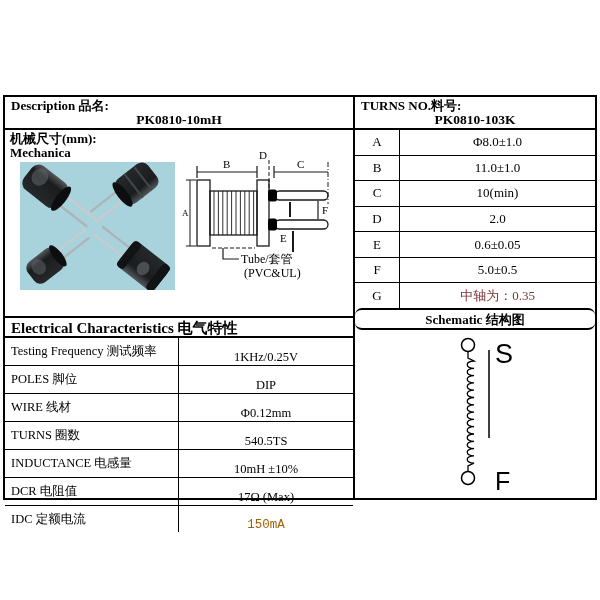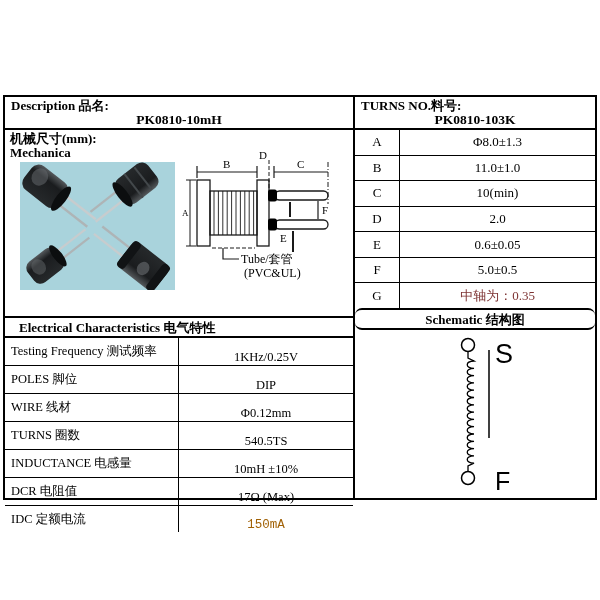--- a/index.html
+++ b/index.html
@@ -19,21 +19,21 @@
 
   
   .c-mech { left:0; top:33px; width:350px; height:188px; border-right:2px solid #000; border-bottom:2px solid #000; }
   .mech-title    { font-weight:bold; font-size:13px; padding:1px 0 0 5px; line-height:15px; }
   .mech-subtitle { font-weight:bold; font-size:13px; padding-left:5px; line-height:14px; }
   .photo   { position:absolute; left:15px; top:32px; width:155px; height:128px; }
   .drawing { position:absolute; left:176px; top:20px; }
 
   
   .elec-title { position:absolute; left:0; top:221px; width:350px; height:20px; border-right:2px solid #000;
-                border-bottom:2px solid #000; font-weight:bold; font-size:13px; padding:1px 0 0 14px; }
+                border-bottom:2px solid #000; font-weight:bold; font-size:15px; padding:1px 0 0 6px; }
   .elec-table { position:absolute; left:0; top:241px; width:350px; height:160px; border-right:2px solid #000;
                 display:flex; flex-direction:column; }
   .elec-row   { flex:1; display:flex; border-bottom:1px solid #000; font-size:12.5px; }
   .elec-row:last-child { border-bottom:none; }
   .elec-label { width:174px; border-right:1px solid #000; padding-left:6px; display:flex; align-items:center; white-space:nowrap; }
   .elec-value { flex:1; display:flex; align-items:center; justify-content:center;margin-top:12px; }
 
   
   .dim-table { position:absolute; left:350px; top:33px; width:240px; height:178px; display:flex; flex-direction:column; }
   .dim-row   { flex:1; display:flex; border-bottom:1px solid #000; font-size:13px; }
@@ -194,21 +194,21 @@
       </div>
       <div class="elec-row">
         <div class="elec-label">IDC 定额电流</div>
         <div class="elec-value" style="color: #a16207; font-family: Liberation Mono, monospace;">150mA</div>
       </div>
     </div>
 
     <div class="dim-table">
       <div class="dim-row">
         <div class="dim-key">A</div>
-        <div class="dim-val">Φ8.0±1.3</div>
+        <div class="dim-val">Φ8.0±1.0</div>
       </div>
       <div class="dim-row">
         <div class="dim-key">B</div>
         <div class="dim-val">11.0±1.0</div>
       </div>
       <div class="dim-row">
         <div class="dim-key">C</div>
         <div class="dim-val">10(min)</div>
       </div>
       <div class="dim-row">

